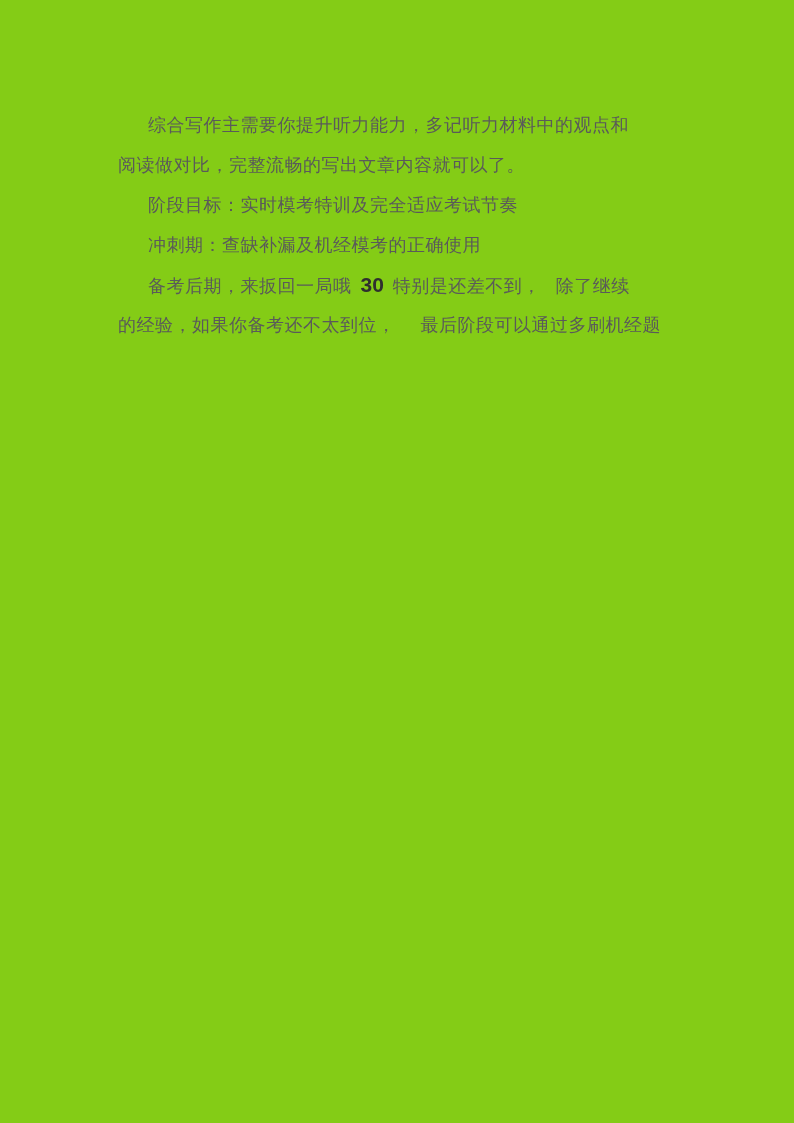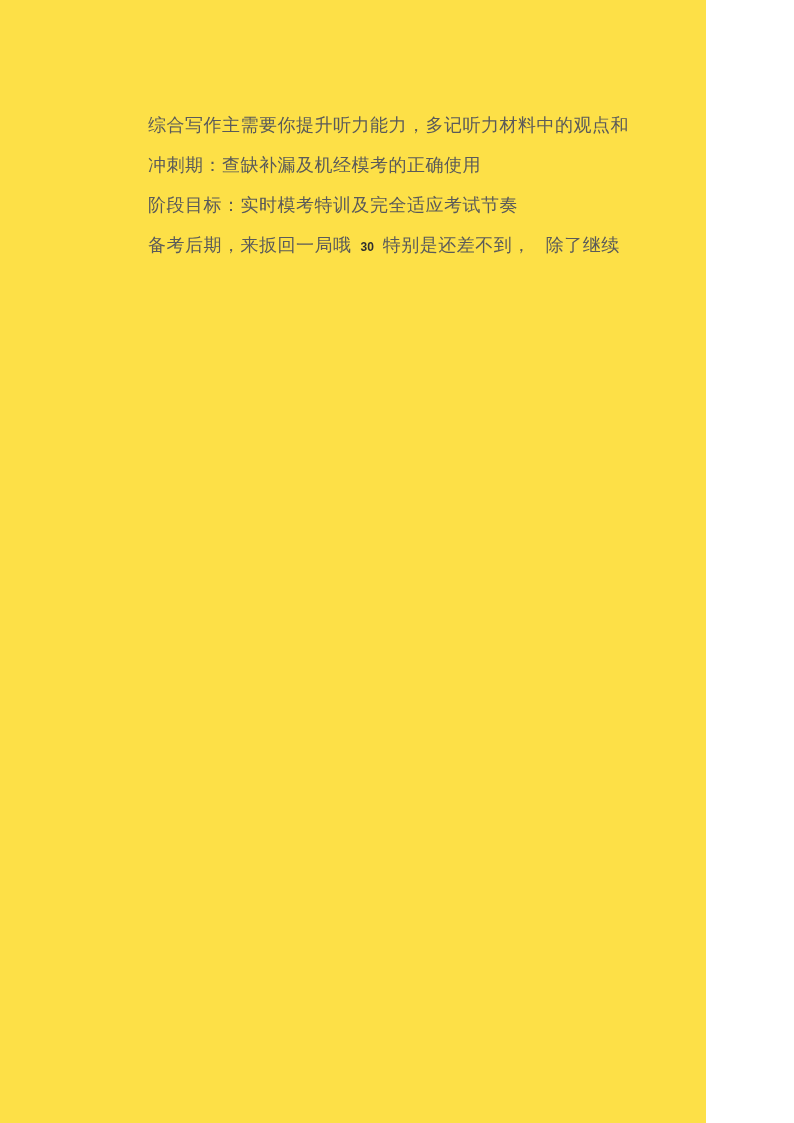--- a/index.html
+++ b/index.html
@@ -2,23 +2,23 @@
 <html><head>
 <meta charset="utf-8">
 <style>
   html, body {
     margin: 0;
     padding: 0;
     background: #ffffff;
   }
   .page {
     position: relative;
-    width: 706px;
+    width: 794px;
     height: 1123px;
-    background: #fde047;
+    background: #84cc16;
     overflow: hidden;
   }
   .doc {
     position: absolute;
     left: 118px;
     top: 105px;
     width: 570px;
     font-family: "Liberation Serif", "DejaVu Serif", serif;
     font-size: 18px;
     letter-spacing: 0.5px;
@@ -28,39 +28,41 @@
     height: 40px;
     line-height: 40px;
     white-space: pre;
   }
   .indent {
     padding-left: 30px;
   }
   .latin {
     font-family: "Liberation Sans", "DejaVu Sans", sans-serif;
     font-weight: 600;
-    font-size: 12px;
+    font-size: 21px;
     letter-spacing: 0;
     color: #2f2f2f;
     margin: 0 9px;
   }
 </style>
 </head>
 <body>
 
 <div class="page">
   <div class="doc">
 
     <div class="line indent"><span>综合写作主需要你提升听力能力，多记听力材料中的观点和</span></div>
 
+    <div class="line"><span>阅读做对比，完整流畅的写出文章内容就可以了。</span></div>
+
+    <div class="line indent"><span>阶段目标：实时模考特训及完全适应考试节奏</span></div>
 
     <div class="line indent"><span>冲刺期：查缺补漏及机经模考的正确使用</span></div>
-
-    <div class="line indent"><span>阶段目标：实时模考特训及完全适应考试节奏</span></div>
 
     <div class="line indent"><span>备考后期，来扳回一局哦</span><span class="latin">30</span><span>特别是还差不到，   除了继续</span></div>
 
 
 
+    <div class="line"><span>的经验，如果你备考还不太到位，     最后阶段可以通过多刷机经题</span></div>
 
 
   </div>
 </div>
 
 </body></html>

